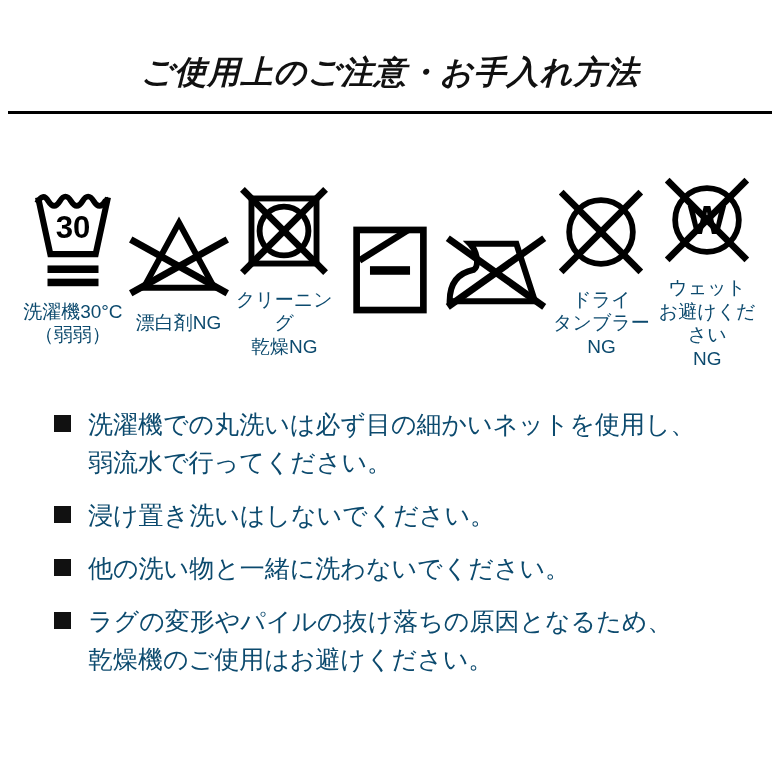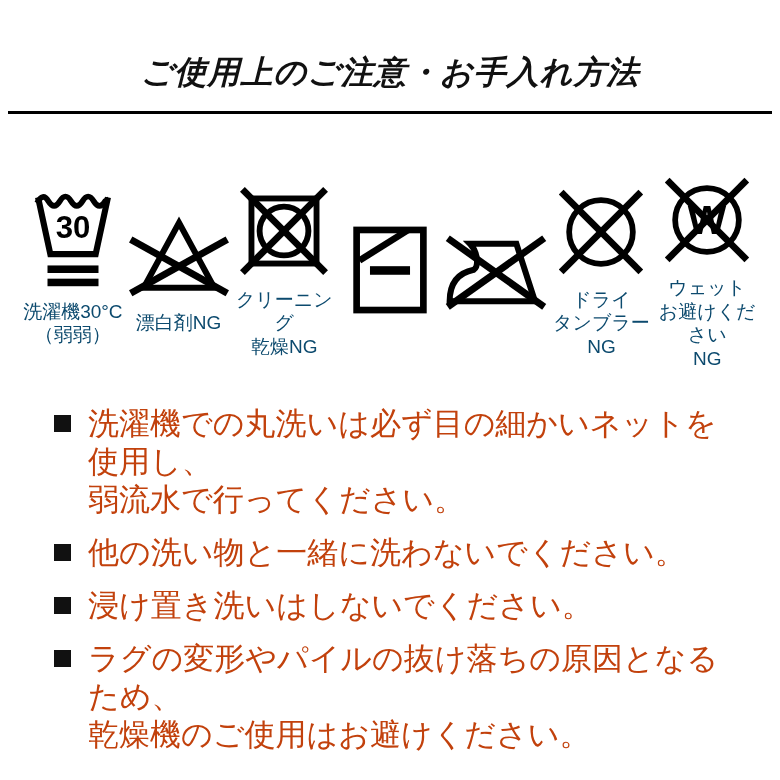--- a/index.html
+++ b/index.html
@@ -77,25 +77,25 @@
     align-items:flex-start;
     margin-bottom:15px;
   }
   .bullet{
     width:17px;height:17px;
     background:#111111;
     flex:0 0 17px;
     margin:10px 17px 0 0;
   }
   .note-text{
-    font-size:31px;
+    font-size:25px;
     font-weight:500;
     line-height:38px;
     white-space:pre-line;
-    color:#c2410c;
+    color:#0c4a6e;
   }
 </style>
 </head>
 <body>
 
 <div class="page">
 
   <h1 class="page-title">ご使用上のご注意・お手入れ方法</h1>
   <div class="rule"></div>
 
@@ -189,25 +189,25 @@
   </div>
 
   <ul class="notes">
     <li class="note-item">
       <span class="bullet"></span>
       <span class="note-text">洗濯機での丸洗いは必ず目の細かいネットを使用し、
 弱流水で行ってください。</span>
     </li>
     <li class="note-item">
       <span class="bullet"></span>
+      <span class="note-text">浸け置き洗いはしないでください。</span>
+    </li>
+    <li class="note-item">
+      <span class="bullet"></span>
       <span class="note-text">他の洗い物と一緒に洗わないでください。</span>
-    </li>
-    <li class="note-item">
-      <span class="bullet"></span>
-      <span class="note-text">浸け置き洗いはしないでください。</span>
     </li>
     <li class="note-item">
       <span class="bullet"></span>
       <span class="note-text">ラグの変形やパイルの抜け落ちの原因となるため、
 乾燥機のご使用はお避けください。</span>
     </li>
   </ul>
 
 </div>
 

